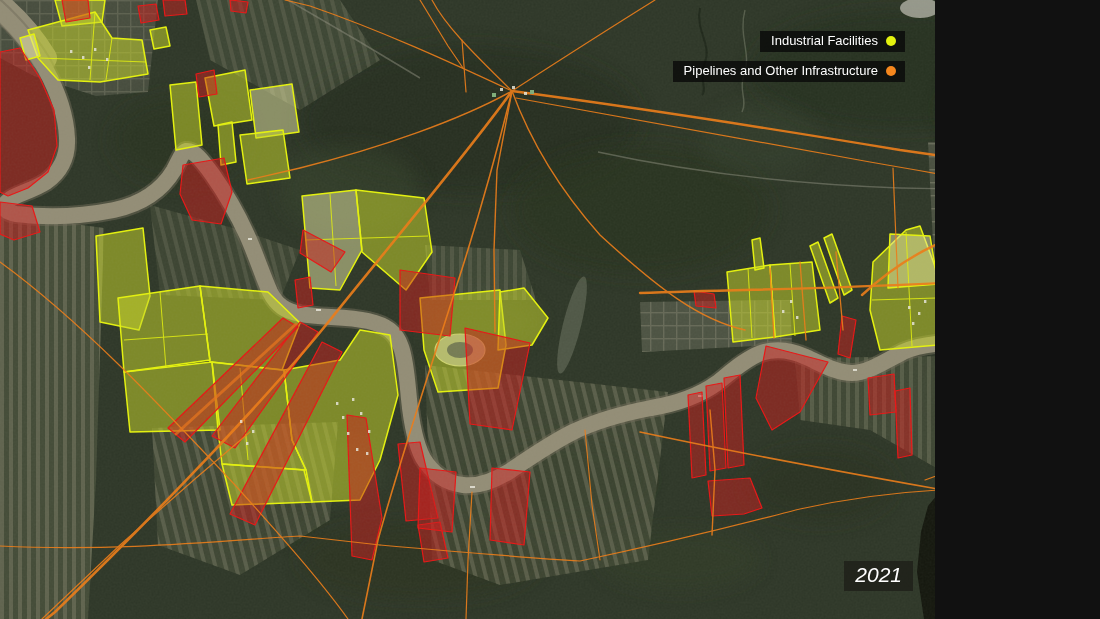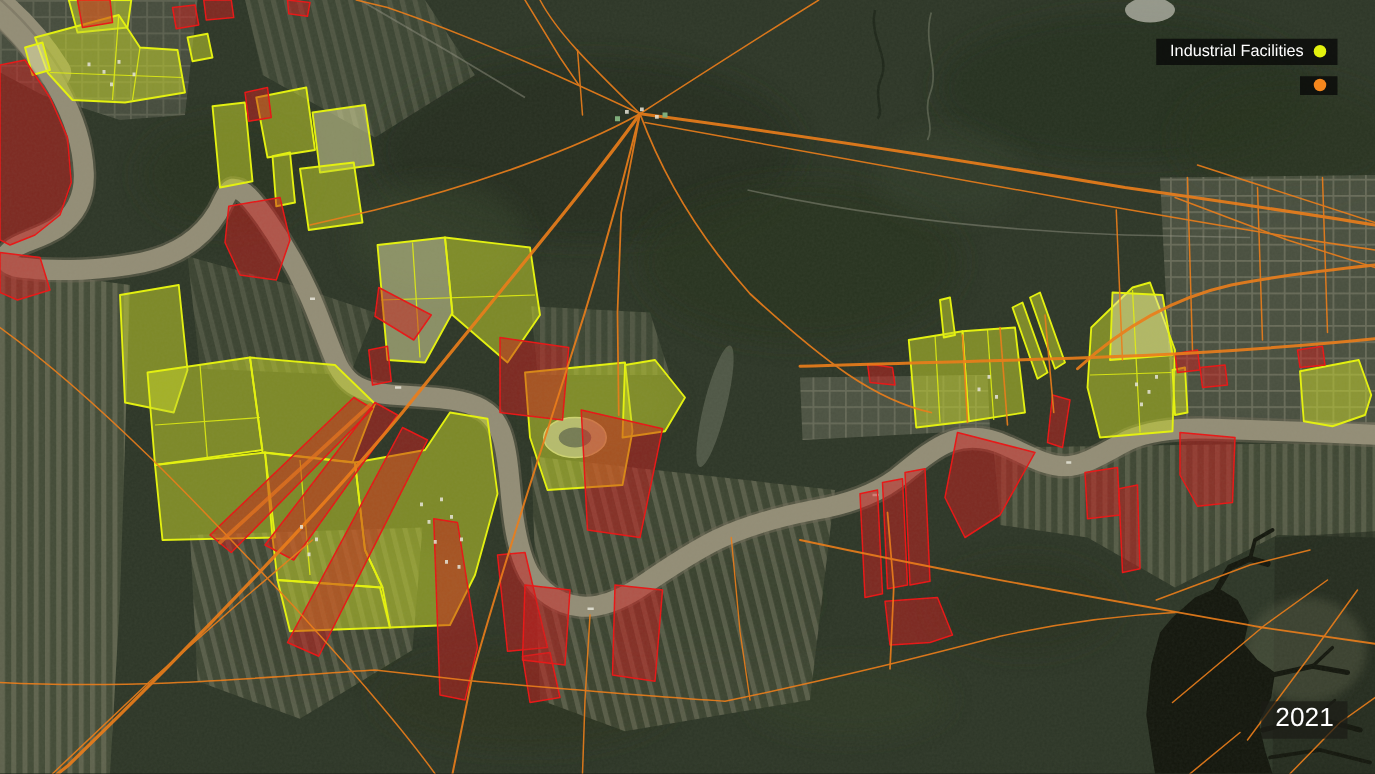--- a/index.html
+++ b/index.html
@@ -1,17 +1,17 @@
 <!DOCTYPE html>
 <html><head>
 <meta charset="utf-8">
 <style>
   html,body{margin:0;padding:0;background:#111;}
   .stage{
-    position:relative;width:1100px;height:619px;overflow:hidden;
+    position:relative;width:935px;height:619px;overflow:hidden;
     background:#2d3627;font-family:"Liberation Sans",sans-serif;
     -webkit-user-select:none;user-select:none;
   }
   .stage svg{position:absolute;left:0;top:0;}
   .legend{
     position:absolute;top:31px;right:30px;
     display:flex;flex-direction:column;align-items:flex-end;gap:9px;z-index:5;
   }
   .legend-row{
     display:flex;align-items:center;gap:8px;
@@ -20,21 +20,21 @@
   }
   .legend-dot{width:10px;height:10px;border-radius:50%;flex:0 0 auto;}
   .source-bar{
     position:absolute;left:28px;bottom:27px;
     background:rgba(22,24,18,0.72);color:#f2f2f2;
     padding:3px 9px 4px 9px;font-size:12.5px;line-height:15px;white-space:nowrap;z-index:5;
   }
   .year-badge{
     position:absolute;right:22px;bottom:28px;
     background:rgba(28,28,22,0.72);color:#fff;
-    padding:2px 11px 4px 11px;font-size:21px;line-height:24px;z-index:5;
+    padding:2px 11px 4px 11px;font-size:21px;line-height:24px;z-index:5;font-style:italic;
   }
 </style>
 </head>
 <body>
 
 <div class="stage">
 
 <svg width="1100" height="619" viewBox="0 0 1100 619">
   <defs>
     <filter id="soft" x="-40%" y="-40%" width="180%" height="180%">
@@ -327,19 +327,20 @@
 
   <rect width="1100" height="619" filter="url(#noise)" opacity="0.4"></rect>
 </svg>
 
   <div class="legend">
     <div class="legend-row">
       <span>Industrial Facilities</span>
       <span class="legend-dot" style="background: rgb(227, 242, 14);"></span>
     </div>
     <div class="legend-row">
+      <span>Pipelines and Other Infrastructure</span>
       <span class="legend-dot" style="background: rgb(245, 135, 29);"></span>
     </div>
   </div>
 
   <div class="year-badge">2021</div>
 
 </div>
 
 </body></html>

